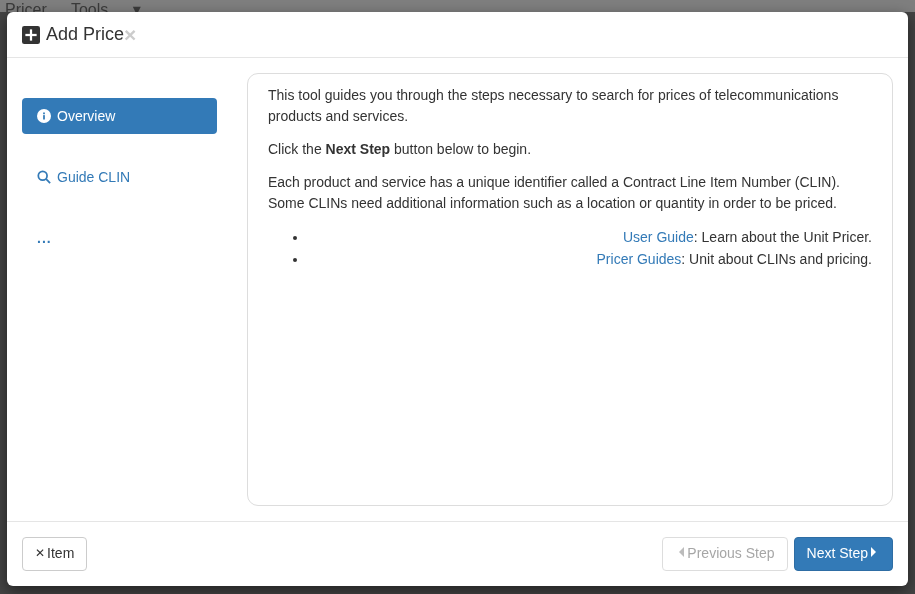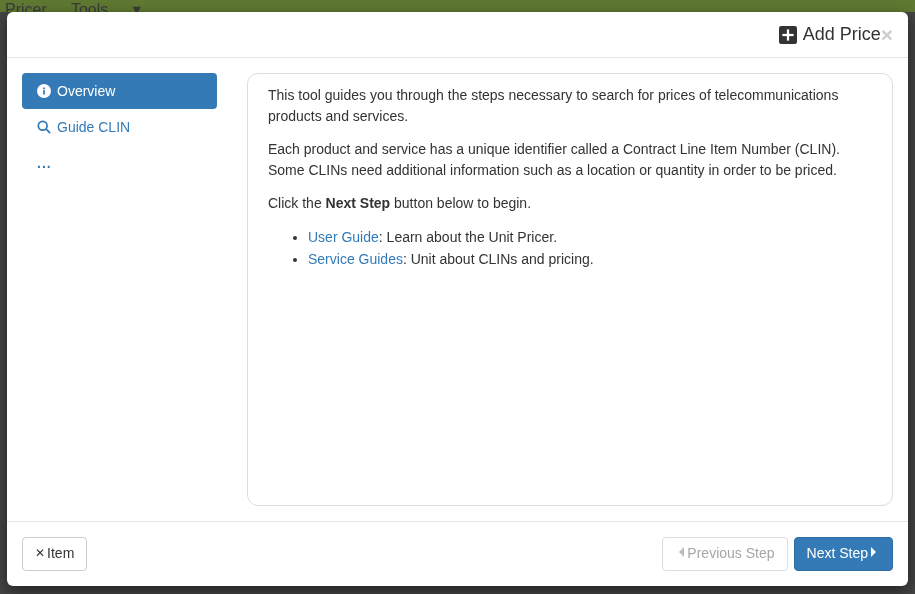--- a/index.html
+++ b/index.html
@@ -10,21 +10,21 @@
       background: #888;
       width: 915px;
       height: 594px;
       overflow: hidden;
       position: relative;
     }
     .bg-nav {
       position: absolute;
       top: 0; left: 0; right: 0;
       height: 12px;
-      background: #bef264;
+      background: #ffffff;
       color: #777;
       font-size: 16px;
       padding-left: 5px;
       overflow: hidden;
     }
     .bg-nav span { margin-right: 20px; }
     .modal-backdrop {
       position: absolute;
       top: 0; left: 0; right: 0; bottom: 0;
       background: rgba(0,0,0,0.5);
@@ -39,21 +39,21 @@
       border-radius: 6px;
       box-shadow: 0 5px 15px rgba(0,0,0,0.5);
       display: flex;
       flex-direction: column;
     }
     .modal-header {
       padding: 12px 15px;
       border-bottom: 1px solid #e5e5e5;
       display: flex;
       align-items: center;
-      justify-content: flex-end;
+      justify-content: flex-start;
     }
     .modal-title {
       font-size: 18px;
       font-weight: 500;
       color: #333;
       display: flex;
       align-items: center;
     }
     .modal-title .plus-icon {
       margin-right: 6px;
@@ -87,20 +87,21 @@
     }
     .nav-pills li a {
       display: flex;
       align-items: center;
       padding: 10px 15px;
       border-radius: 4px;
       color: #337ab7;
       text-decoration: none;
       font-size: 14px;
       cursor: pointer;
+      margin-top: 25px;
     }
     .nav-pills li.active a {
       background: #337ab7;
       color: #fff;
     }
     .nav-icon {
       margin-right: 6px;
       display: inline-flex;
       width: 14px;
       height: 14px;
@@ -121,20 +122,21 @@
     }
     .content-panel p {
       margin-bottom: 12px;
       line-height: 1.5;
       color: #333;
     }
     .content-panel .strong { font-weight: bold; }
     .content-panel ul {
       margin-left: 40px;
       margin-bottom: 12px;
+      text-align: right;
     }
     .content-panel ul li {
       line-height: 1.6;
     }
     .content-panel a.link {
       color: #337ab7;
       text-decoration: none;
       cursor: pointer;
     }
     .modal-footer {
@@ -233,30 +235,30 @@
         <li class="ellipsis-item">
           <a>
             <span>...</span>
           </a>
         </li>
       </ul>
     </div>
 
     <div class="content-panel">
       <p>This tool guides you through the steps necessary to search for prices of telecommunications products and services.</p>
-      <p>Each product and service has a unique identifier called a Contract Line Item Number (CLIN). Some CLINs need additional information such as a location or quantity in order to be priced.</p>
       <p>
         <span>Click the </span><span class="strong">Next Step</span><span> button below to begin.</span>
       </p>
+      <p>Each product and service has a unique identifier called a Contract Line Item Number (CLIN). Some CLINs need additional information such as a location or quantity in order to be priced.</p>
       <ul>
         <li>
           <a class="link">User Guide</a><span>: Learn about the Unit Pricer.</span>
         </li>
         <li>
-          <a class="link">Service Guides</a><span>: Unit about CLINs and pricing.</span>
+          <a class="link">Pricer Guides</a><span>: Unit about CLINs and pricing.</span>
         </li>
       </ul>
     </div>
   </div>
 
   <div class="modal-footer">
     <button class="btn btn-default">
       <span class="times">✕</span>
       <span>Item</span>
     </button>

